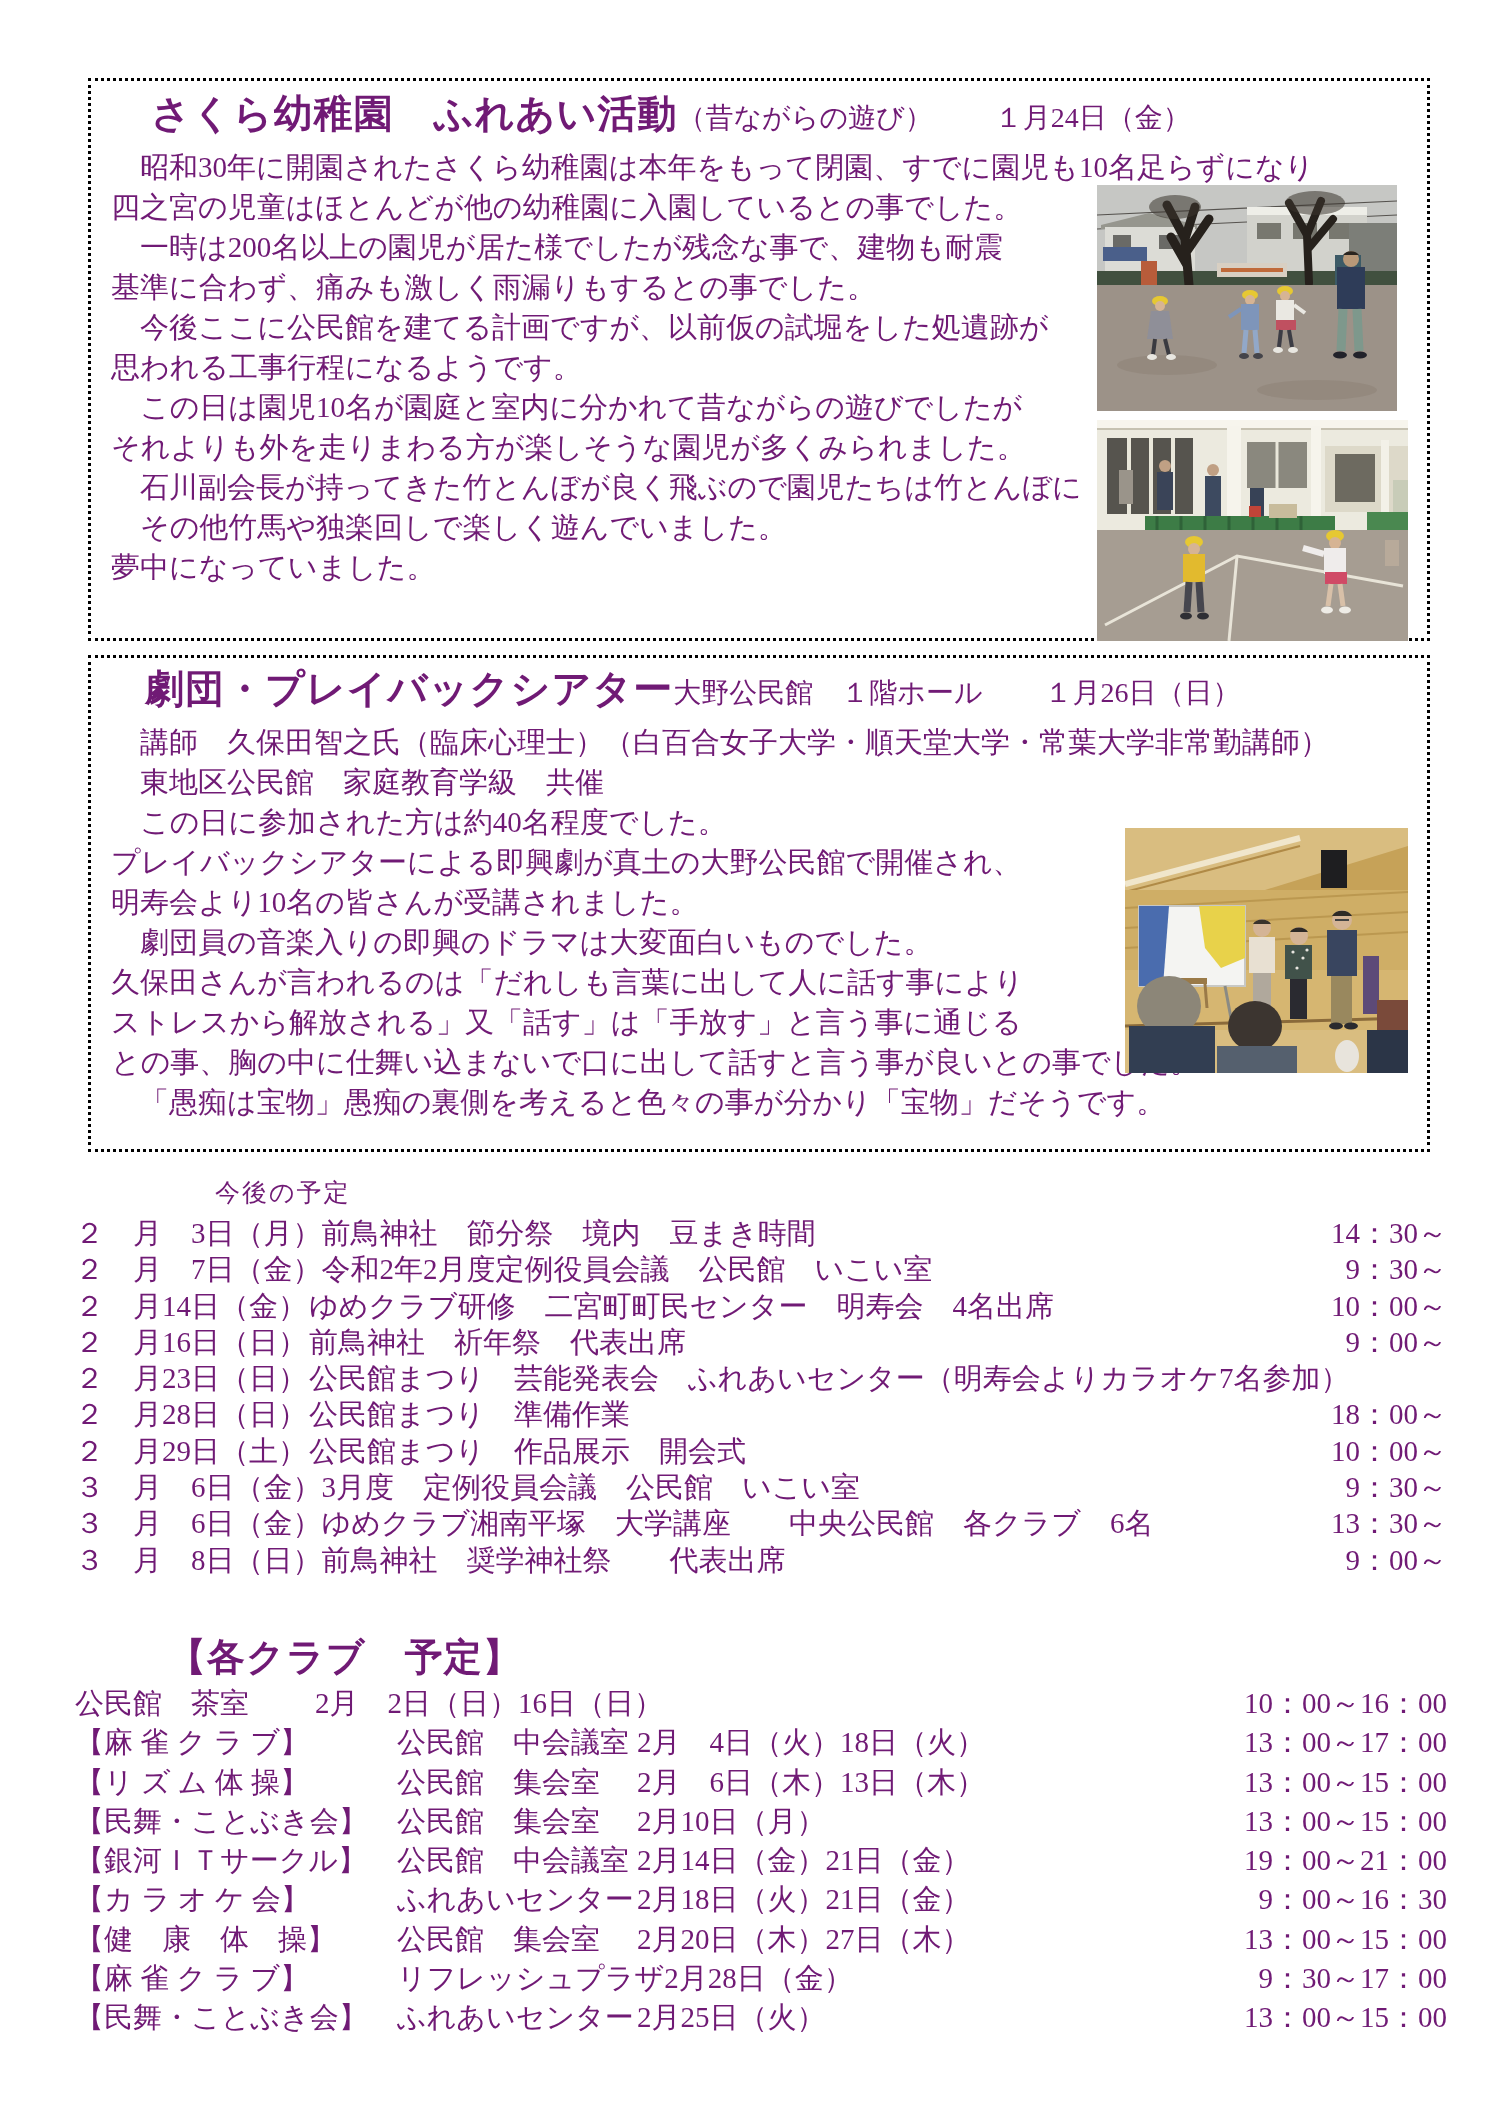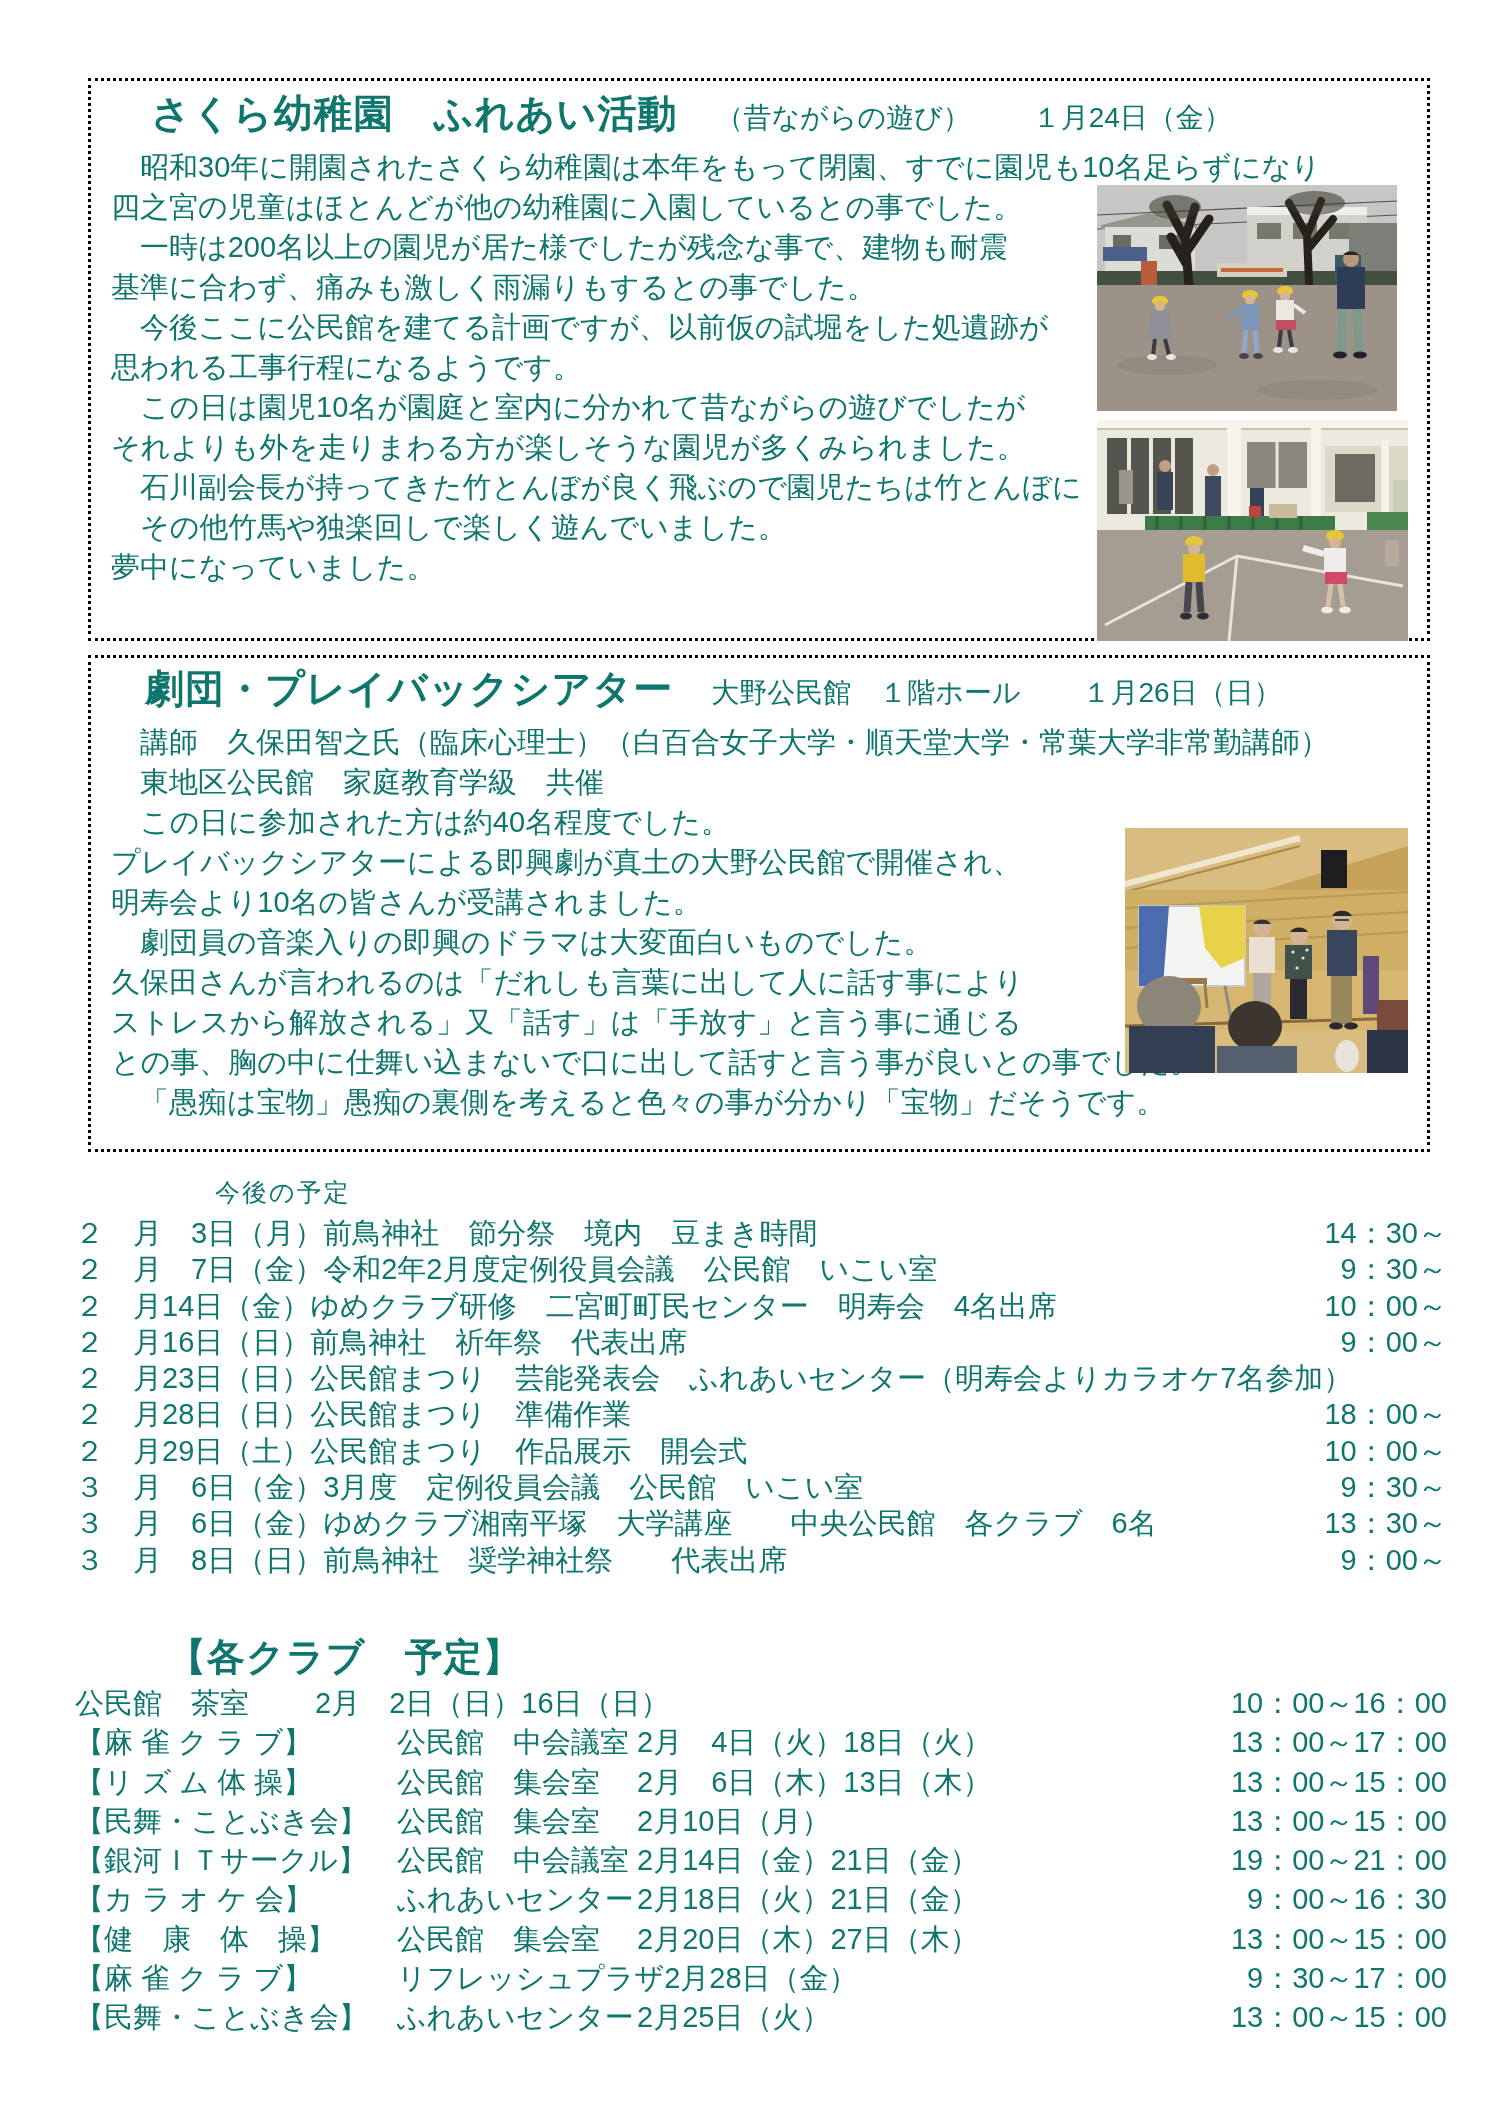--- a/index.html
+++ b/index.html
@@ -1,36 +1,36 @@
 <!DOCTYPE html>
 <html><head>
 <meta charset="utf-8">
 <style>
   html,body{margin:0;padding:0;background:#ffffff;}
   .page{
     position:relative;
     width:1488px;height:2104px;
     background:#ffffff;
-    font-family:Liberation Sans, sans-serif;
-    color:#0f766e;
+    font-family:Liberation Serif, serif;
+    color:#701a75;
     overflow:hidden;
   }
   .dotbox{
     position:absolute;
     box-sizing:border-box;
     border:3px dotted #000;
     background:#fff;
   }
   #box1{left:88px;top:78px;width:1342px;height:563px;padding:6px 18px 0 20px;}
   #box2{left:88px;top:655px;width:1342px;height:497px;padding:4px 18px 0 20px;}
   .title-row{display:flex;align-items:baseline;white-space:nowrap;}
   #box1 .title-row{padding-left:40px;margin-bottom:6px;}
   #box2 .title-row{padding-left:34px;margin-bottom:6px;}
   .sec-title{font-size:39px;font-weight:bold;letter-spacing:1px;}
-  .sec-sub{font-size:28px;margin-left:38px;}
+  .sec-sub{font-size:28px;}
   .sec-date{font-size:28px;margin-left:62px;}
   .bodylines{font-size:29px;line-height:40px;}
   .bodylines div{white-space:nowrap;}
   .photo{position:absolute;overflow:hidden;}
   #photo1{left:1006px;top:104px;width:300px;height:226px;}
   #photo2{left:1006px;top:339px;width:311px;height:221px;}
   #photo3{left:1034px;top:170px;width:283px;height:245px;}
   .heading1{
     position:absolute;left:215px;top:1176px;
     font-size:25px;letter-spacing:2px;

